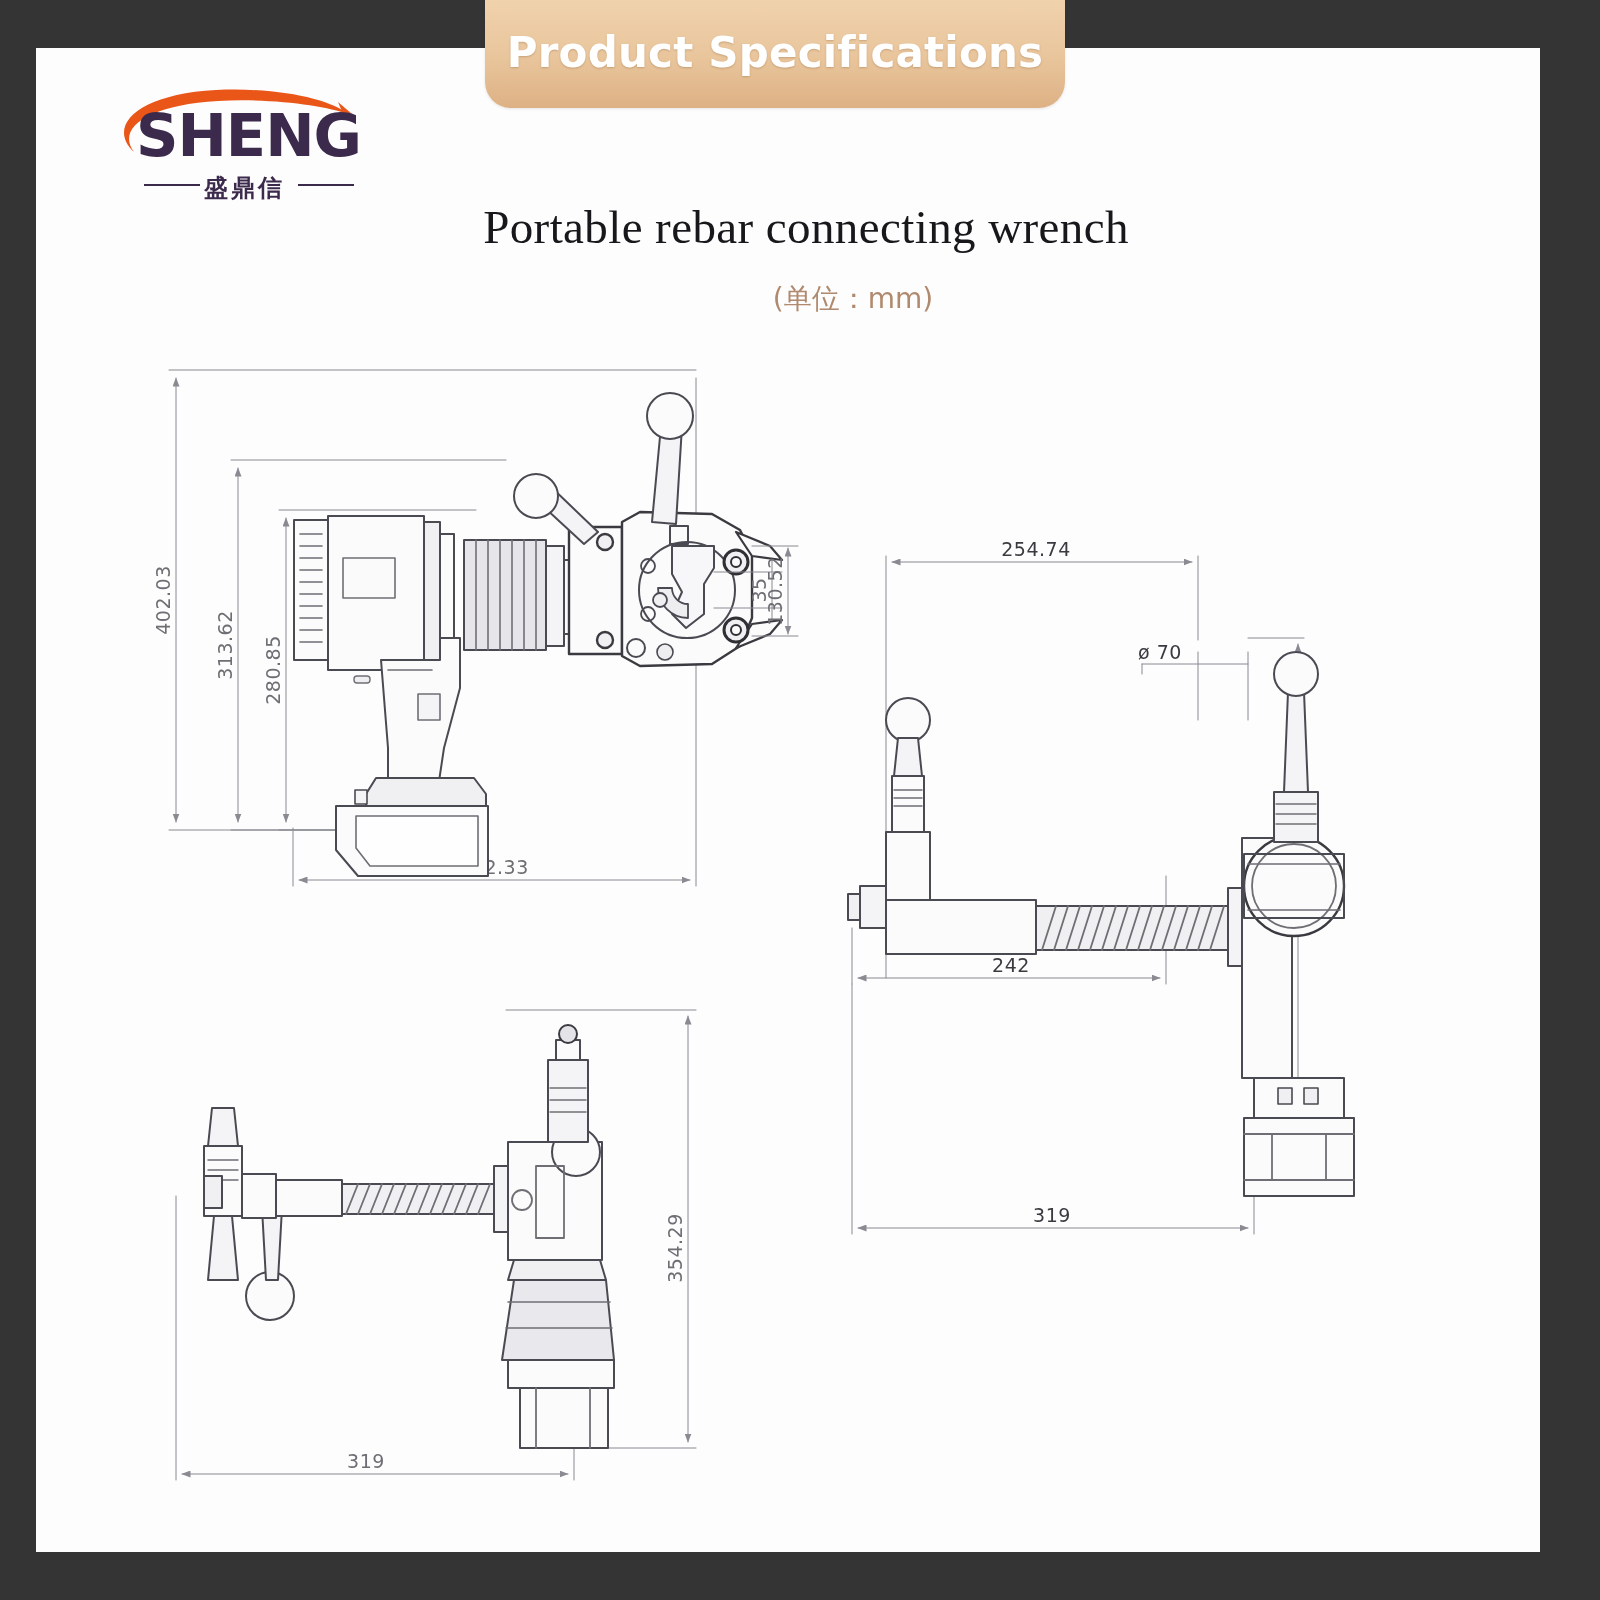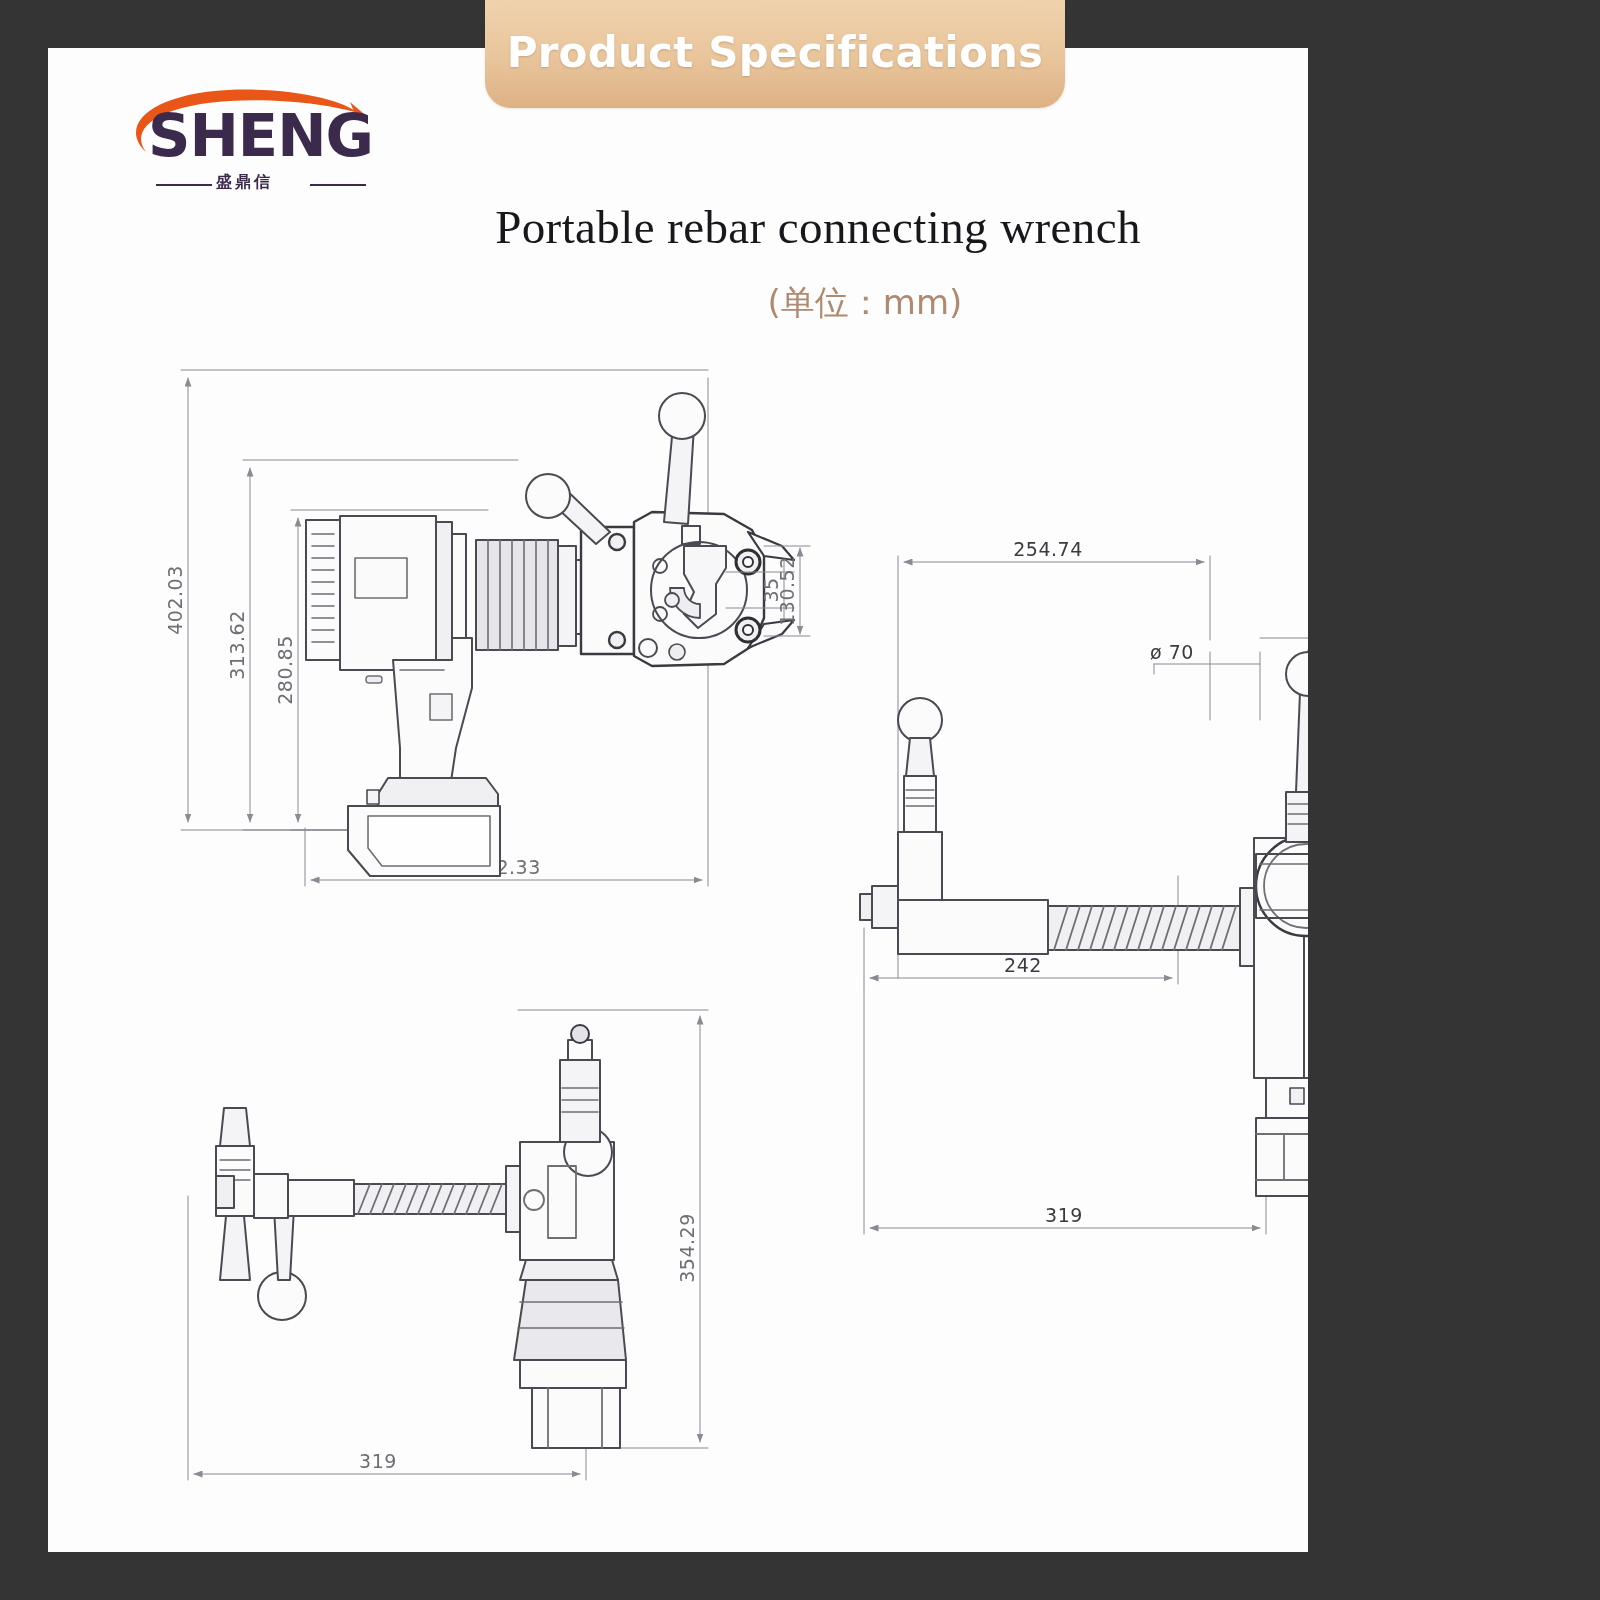--- a/index.html
+++ b/index.html
@@ -10,22 +10,22 @@
     overflow: hidden;
   }
   #page {
     position: relative;
     width: 1600px; height: 1600px;
     background: #343434;
   }
   
   #sheet {
     position: absolute;
-    left: 48px; top: 48px;
-    width: 1260px; height: 1504px;
+    left: 36px; top: 48px;
+    width: 1504px; height: 1504px;
     background: #fdfdfd;
     overflow: hidden;
   }
   
   #banner {
     position: absolute;
     left: 485px; top: -4px;
     width: 580px; height: 112px;
     background: linear-gradient(180deg, #f0d3ae 0%, #e9c59c 55%, #ddb184 100%);
     border-radius: 0 0 26px 26px;
@@ -53,21 +53,21 @@
     font-family: "DejaVu Sans", sans-serif;
     font-size: 59px;
     font-weight: bold;
     color: #3c2a4d;
     letter-spacing: -1px;
     line-height: 1;
   }
   #logo-cn {
     position: absolute;
     left: 128px; top: 92px;
-    font-size: 16px;
+    font-size: 24px;
     font-weight: bold;
     color: #3c2a4d;
     letter-spacing: 3px;
     font-family: "DejaVu Sans", sans-serif;
   }
   .logo-rule {
     position: absolute;
     top: 104px; height: 2px; background: #3c2a4d;
   }
   .logo-rule.left  { left: 68px;  width: 56px; }
@@ -81,21 +81,21 @@
     font-size: 47px;
     color: #18181c;
     letter-spacing: 0.4px;
     margin-left: 18px;
   }
   #unit-note {
     position: absolute;
     left: 0; top: 232px; width: 1504px;
     text-align: center;
     font-family: "DejaVu Sans", sans-serif;
-    font-size: 34px;
+    font-size: 28px;
     color: #b08a6e;
     padding-left: 130px;
   }
   
   #drawing { position: absolute; left: 0; top: 0; width: 1504px; height: 1504px; }
   svg { display: block; }
   .dim-text {
     font-family: "DejaVu Sans", sans-serif;
     font-size: 19px;
     fill: #6e6e74;

